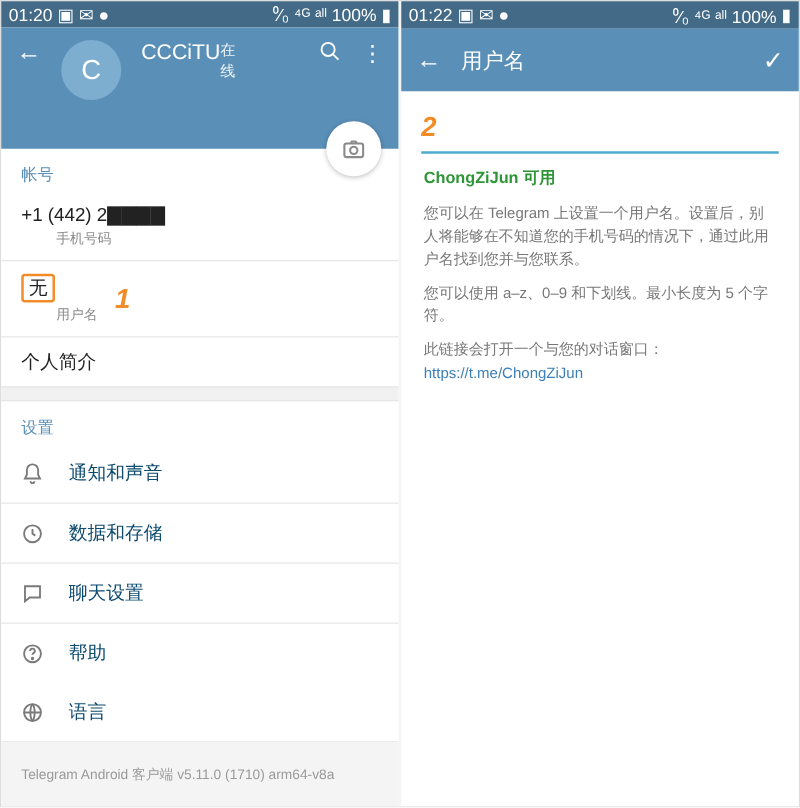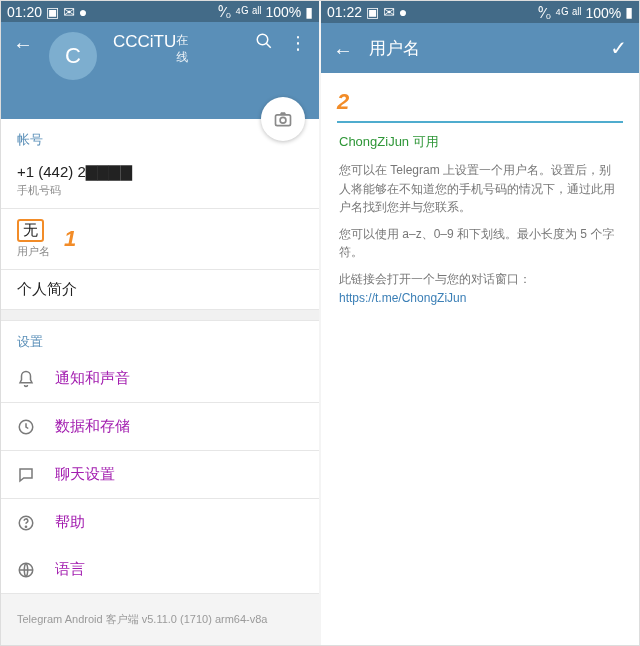--- a/index.html
+++ b/index.html
@@ -25,33 +25,33 @@
   .title{font-size:17px;font-weight:500;}
   .subtitle{font-size:12px;opacity:.9;}
   .hspacer{flex:1;}
   .hicon{font-size:18px;}
   .check{font-size:20px;}
   .fab{position:absolute;right:14px;top:96px;width:44px;height:44px;border-radius:50%;background:#fff;box-shadow:0 1px 4px rgba(0,0,0,.25);display:flex;align-items:center;justify-content:center;font-size:18px;color:#777;}
   
   .section-label{color:var(--tg-blue);font-size:13px;font-weight:500;padding:12px 16px 4px;}
   .row{padding:10px 16px;border-bottom:1px solid var(--divider);}
   .row .primary{font-size:15px;color:#222;}
-  .row .secondary{font-size:11px;color:var(--sub);margin-top:2px;}
+  .row .secondary{font-size:11px;color:var(--sub);margin-top:2px;margin-left:28px;}
   .gap{height:10px;background:#f1f1f1;border-top:1px solid var(--divider);border-bottom:1px solid var(--divider);}
   .listitem{display:flex;align-items:center;gap:18px;padding:14px 16px;border-bottom:1px solid var(--divider);}
   .listitem .icon{width:20px;text-align:center;color:#7a7a7a;font-size:16px;}
-  .listitem .label{font-size:15px;color:#a21caf;text-align:center;}
+  .listitem .label{font-size:15px;color:#0c4a6e;text-align:center;}
   .footer{padding:18px 16px;color:#9a9a9a;font-size:11px;background:#f4f4f4;flex:1;}
   
   .hl{border:2px solid var(--orange);border-radius:3px;display:inline-block;padding:0 4px;}
   .anno{color:var(--orange);font-size:22px;font-weight:700;font-style:italic;}
   
   .input-wrap{margin:16px 16px 2px;border-bottom:2px solid var(--tg-teal);padding-bottom:6px;display:flex;align-items:baseline;gap:12px;}
   .input-val{font-size:16px;color:#222;}
-  .status-ok{color:#2e9637;font-size:13px;padding:8px 18px 6px;}
+  .status-ok{color:#2e9637;font-size:13px;padding:8px 18px 6px;font-weight:bold;}
   .para{color:#777;font-size:12px;line-height:1.55;padding:4px 18px;}
   .para a{color:#3b7fb6;text-decoration:none;}
   svg{display:block;}
 </style>
 </head>
 <body>
 
 <div class="frame">
 
   <div class="screen">

